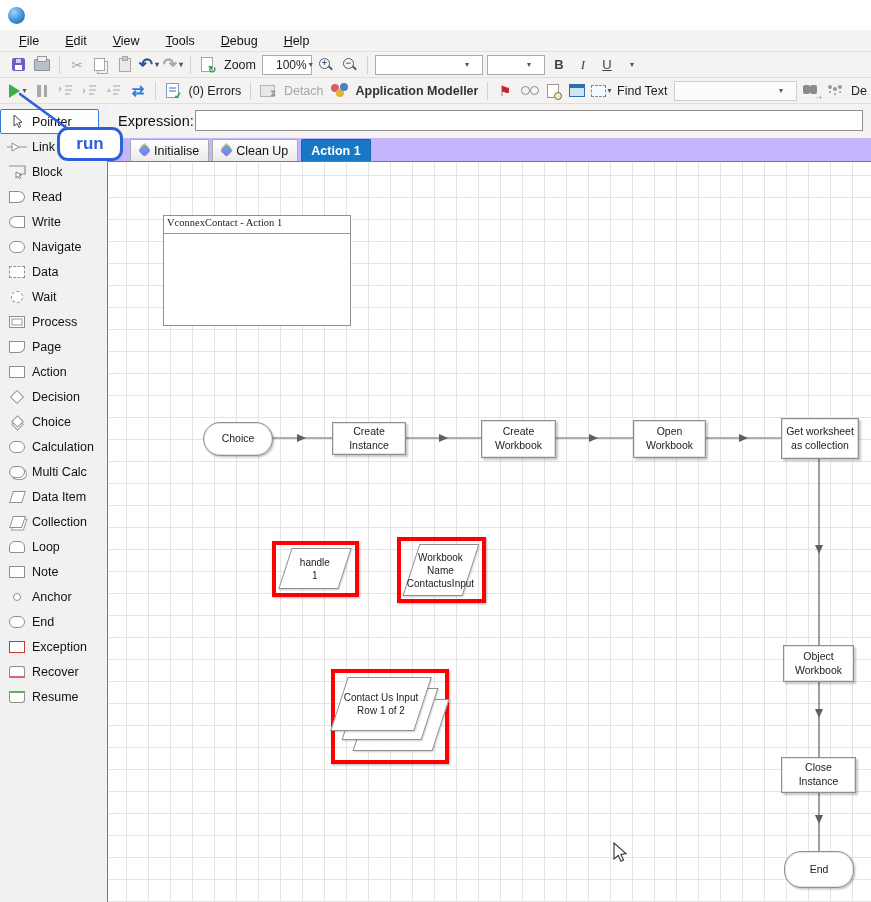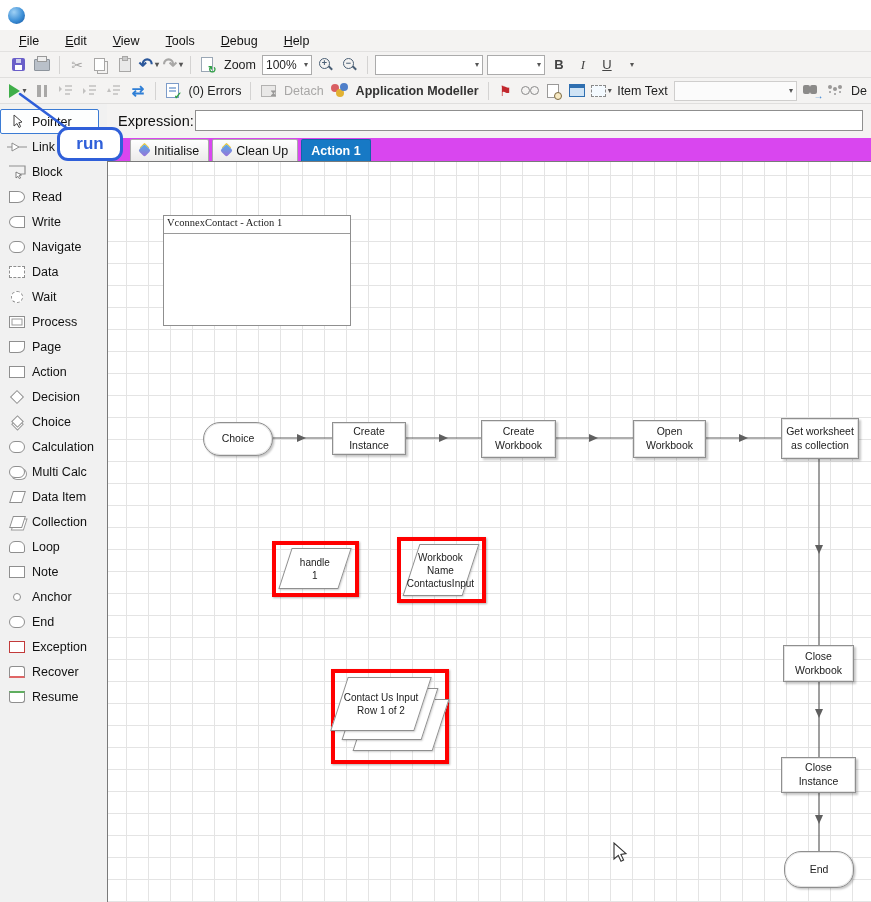--- a/index.html
+++ b/index.html
@@ -24,21 +24,21 @@
   .toolbar{position:absolute;left:0;width:871px;height:26px;background:#f4f3f2;
            display:flex;align-items:center;padding-left:6px;box-sizing:border-box;
            border-bottom:1px solid #e0dfde;white-space:nowrap;overflow:hidden;}
   .tb1{top:52px;} .tb2{top:78px;}
   .tbtn{display:inline-flex;align-items:center;justify-content:center;height:22px;
         min-width:22px;margin:0 1px;font-size:13px;color:#444;}
   .sep{width:1px;height:18px;background:#d4d3d2;margin:0 5px;flex:0 0 aupx;}
   .dd{font-size:8px;color:#555;margin-left:2px;}
   .combo{height:20px;background:#fff;border:1px solid #ababab;display:inline-flex;
          align-items:center;justify-content:space-between;font-size:12px;color:#222;
-         padding:0 3px;box-sizing:border-box;margin:0 2px;}
+         padding:0 13px;box-sizing:border-box;margin:0 2px;}
   .lbl{font-size:12.5px;color:#222;margin:0 4px;}
   .glyph{font-size:14px;line-height:1;}
   .grey{color:#a8a7a6;} .blue{color:#2b579a;}
 
   
   .i-save{width:13px;height:13px;background:#6a5fc9;border-radius:2px;position:relative;}
   .i-save::after{content:"";position:absolute;left:3px;bottom:1px;width:7px;height:5px;background:#fff;}
   .i-save::before{content:"";position:absolute;left:4px;top:1px;width:5px;height:4px;background:#cfd0ee;}
   .i-print{width:14px;height:10px;background:#b9c0c9;border:1px solid #8d949c;border-radius:1px;position:relative;}
   .i-print::before{content:"";position:absolute;left:2px;top:-4px;width:8px;height:4px;background:#eee;border:1px solid #999;}
@@ -109,21 +109,21 @@
   .ti-exception{border-color:#c23a3a;border-width:1.5px;}
   .ti-recover{border-bottom:2.5px solid #e06666;border-radius:3px 3px 0 0;}
   .ti-resume{border-top:2.5px solid #5fae5f;border-radius:0 0 3px 3px;}
 
   .workarea{position:absolute;left:107px;top:104px;width:794px;height:798px;}
   .expr-row{position:absolute;left:0;top:0;width:764px;height:34px;background:#f4f3f2;
             display:flex;align-items:center;box-sizing:border-box;padding-left:11px;}
   .expr-label{font-size:14.5px;color:#111;}
   .expr-input{position:absolute;left:88px;top:6px;width:668px;height:21px;background:#fff;
               border:1px solid #8f8f8f;box-sizing:border-box;}
-  .tab-row{position:absolute;left:0;top:34px;width:764px;height:23px;background:#d946ef;
+  .tab-row{position:absolute;left:0;top:34px;width:764px;height:23px;background:#c4b5fd;
            display:flex;align-items:flex-end;padding-left:23px;box-sizing:border-box;}
   .tab{height:21px;display:flex;align-items:center;gap:5px;padding:0 9px;font-size:12.5px;
        background:linear-gradient(#fefefe,#ecebea);border:1px solid #aaa;border-bottom:none;
        color:#111;margin-right:3px;border-radius:2px 2px 0 0;}
   .tab.active{background:#1779c5;color:#fff;border-color:#1265a8;font-weight:bold;}
   .tab-diamond{width:9px;height:9px;transform:rotate(45deg);border-radius:2px;
                background:linear-gradient(135deg,#56aee6,#9a6fd8);box-shadow:-2px -2px 0 -1px #e8c53a;}
 
   
   .canvas{position:absolute;left:0;top:57px;width:764px;height:741px;background:#fff;
@@ -276,21 +276,21 @@
   <span class="tbtn">
         <span class="i-searchdoc"></span>
       </span>
   <span class="tbtn">
         <span class="i-window"></span>
       </span>
   <span class="tbtn">
         <span class="i-select"></span>
         <span class="dd">▾</span>
       </span>
-  <span class="lbl">Item Text</span>
+  <span class="lbl">Find Text</span>
   <span class="combo" style="width:198px;border-color:#cfcecd;background:#fbfbfb">
         <span></span>
         <span class="dd">▾</span>
       </span>
   <span class="tbtn">
         <span class="i-findnext">
           <i class="l"></i>
           <i class="rr"></i>
         </span>
       </span>
@@ -503,21 +503,21 @@
 
     <div class="infobox">
       <div class="hd">VconnexContact - Action 1</div>
     </div>
 
     <div class="node stadium" style="left:95px;top:260px;width:70px;height:34px">Choice</div>
     <div class="node" style="left:224px;top:260px;width:74px;height:33px">Create Instance</div>
     <div class="node" style="left:373px;top:258px;width:75px;height:38px">Create Workbook</div>
     <div class="node" style="left:525px;top:258px;width:73px;height:38px">Open Workbook</div>
     <div class="node" style="left:673px;top:256px;width:78px;height:41px">Get worksheet as collection</div>
-    <div class="node" style="left:675px;top:483px;width:71px;height:37px">Close Workbook</div>
+    <div class="node" style="left:675px;top:483px;width:71px;height:37px">Object Workbook</div>
     <div class="node" style="left:673px;top:595px;width:75px;height:36px">Close Instance</div>
     <div class="node stadium" style="left:676px;top:689px;width:70px;height:37px">End</div>
 
     <div class="redbox" style="left:164px;top:379px;width:87px;height:56px">
       <div class="para" style="left:9px;top:3px;width:60px;height:41px">
         <div class="ptxt">
           <div>handle</div>
           <div>1</div>
         </div>
       </div>

